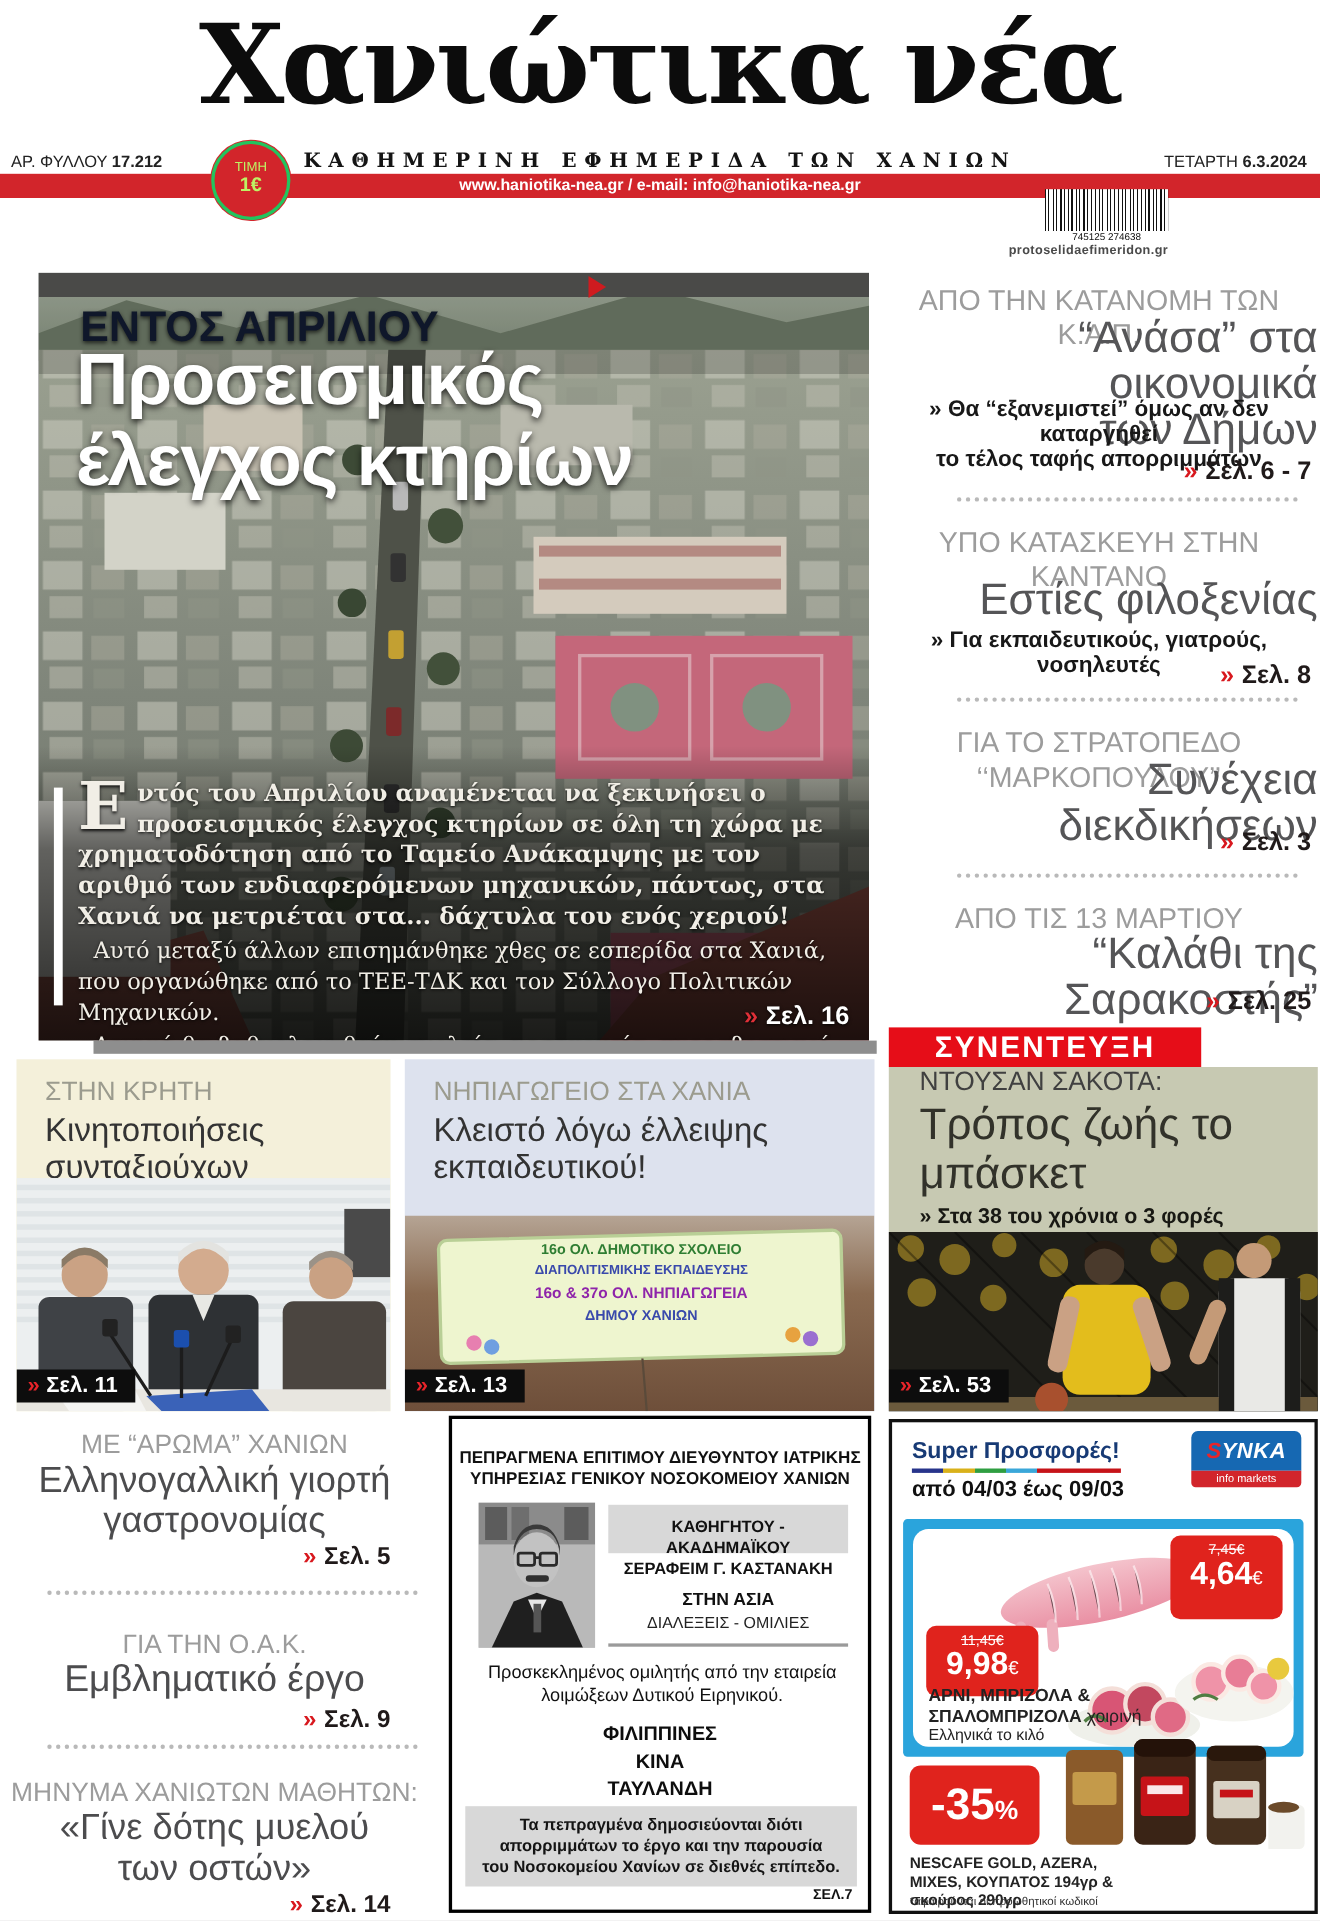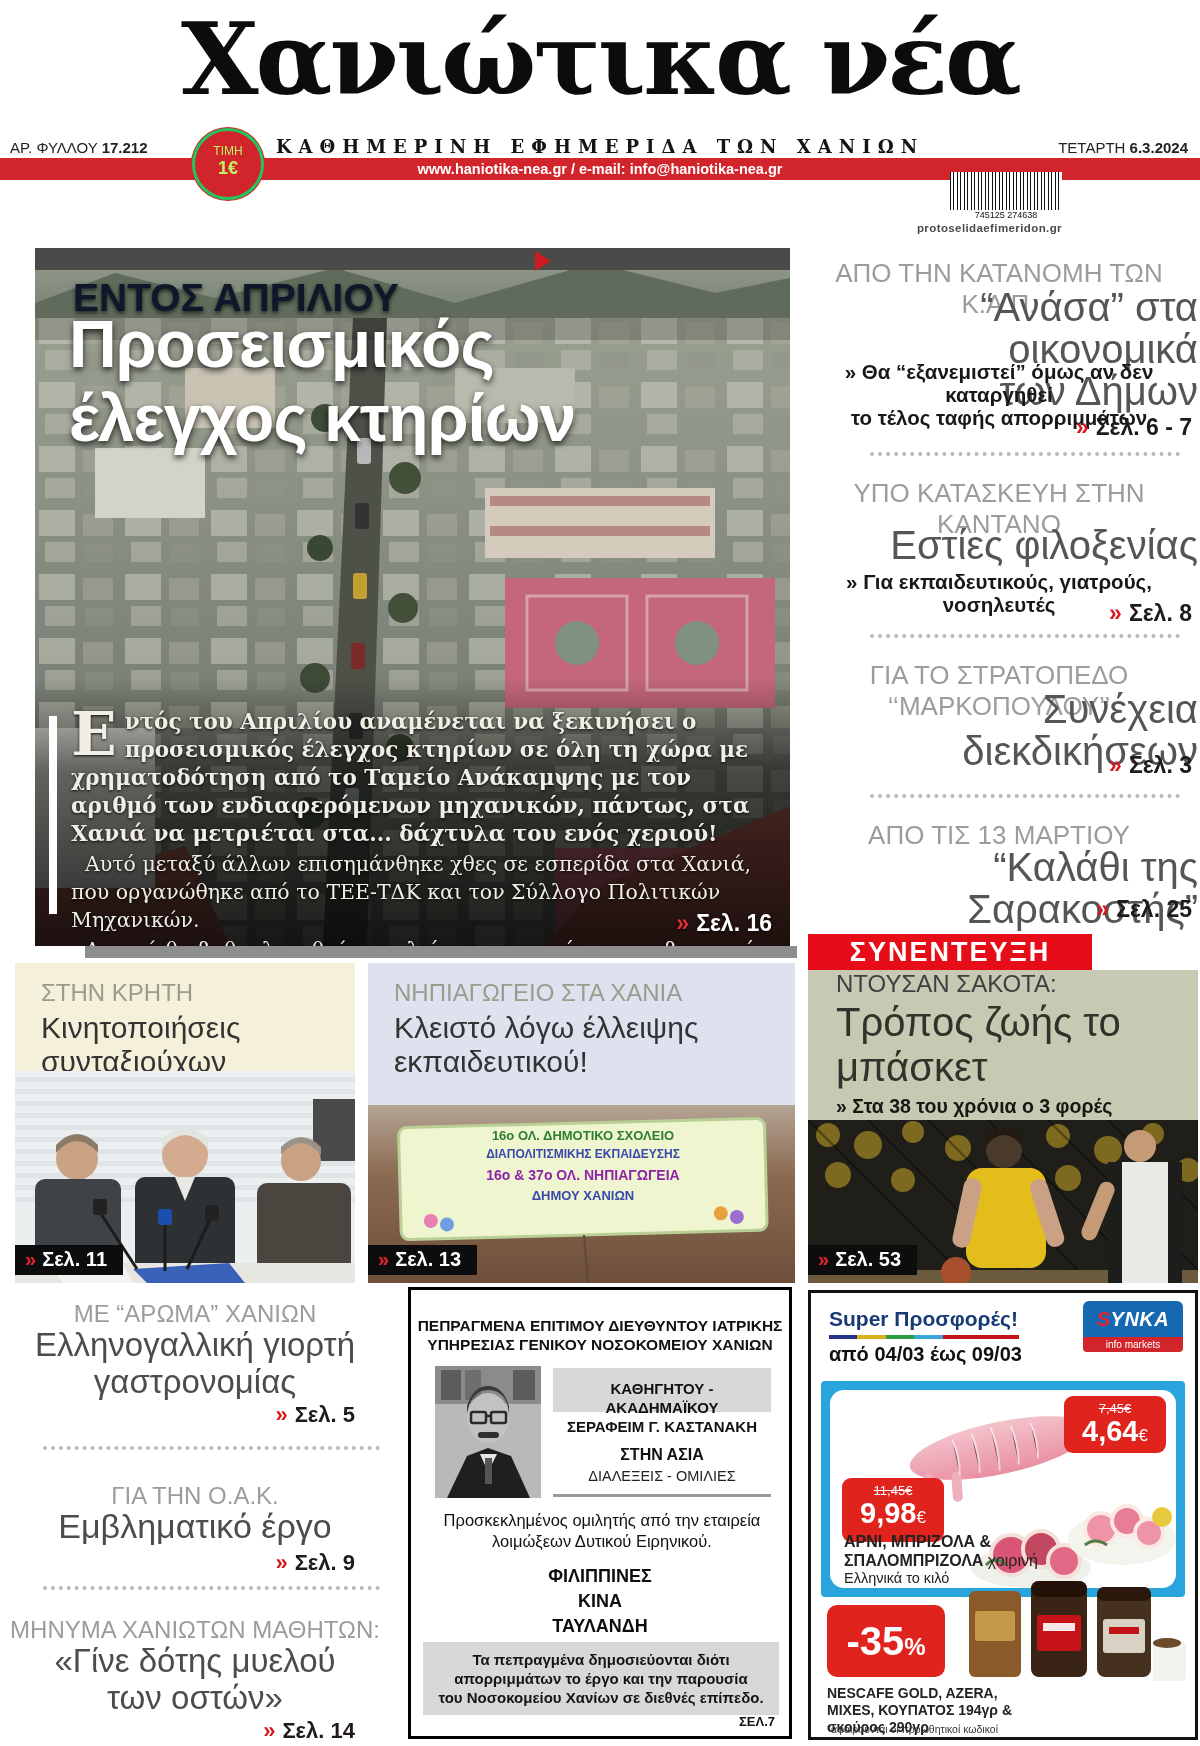--- a/index.html
+++ b/index.html
@@ -506,21 +506,21 @@
           <circle cx="36" cy="40" r="16" fill="#ef93a8" stroke="#fbe9e3" stroke-width="4"></circle>
           <circle cx="62" cy="32" r="15" fill="#e87d96" stroke="#fbe9e3" stroke-width="4"></circle>
           <circle cx="84" cy="44" r="14" fill="#ef93a8" stroke="#fbe9e3" stroke-width="4"></circle>
           <circle cx="97" cy="28" r="10" fill="#e8c93e"></circle>
           <path d="M20,56 Q30,48 42,56" stroke="#4f7d42" stroke-width="3" fill="none"></path>
         </svg>
         <div class="badge" style="left:12px;top:88px;width:102px;height:64px;">
           <div class="old">11,45€</div>
           <div class="new"><span>9,98</span><span class="eu">€</span></div>
         </div>
-        <div class="badge" style="right:10px;top:6px;width:102px;height:57px;">
+        <div class="badge" style="right:10px;top:6px;width:102px;height:76px;">
           <div class="old">7,45€</div>
           <div class="new"><span>4,64</span><span class="eu">€</span></div>
         </div>
         <div class="meat-title">
           <div><b>ΑΡΝΙ, ΜΠΡΙΖΟΛΑ &amp;</b></div>
           <div><b>ΣΠΑΛΟΜΠΡΙΖΟΛΑ</b><span> χοιρινή</span></div>
         </div>
         <div class="meat-origin">Ελληνικά το κιλό</div>
       </div>
     </div>

